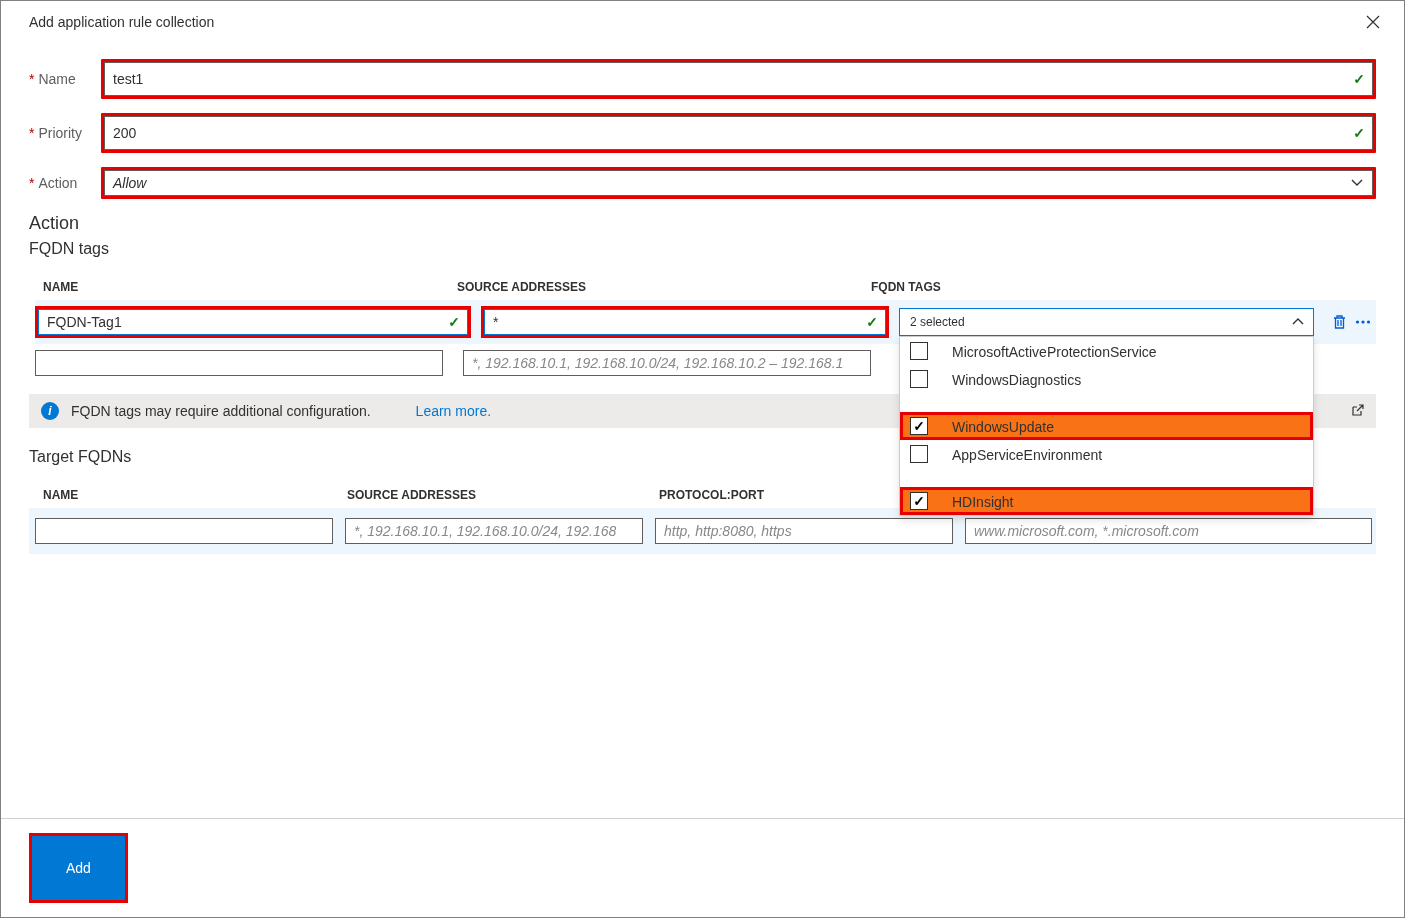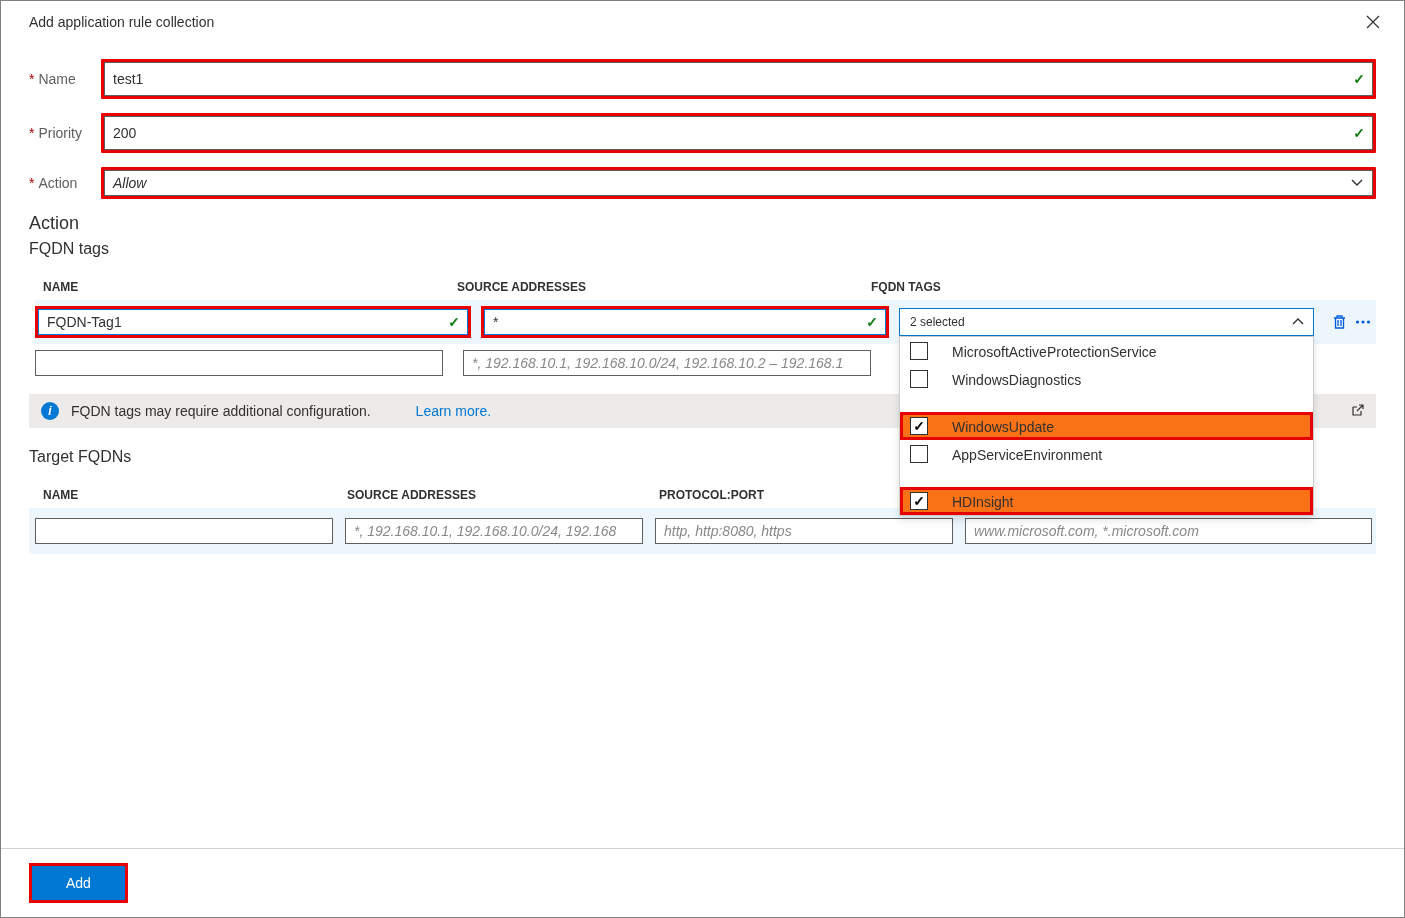--- a/index.html
+++ b/index.html
@@ -318,21 +318,21 @@
       padding: 14px 28px;
     }
     .add-button-wrapper {
       display: inline-block;
       border: 3px solid #e60000;
     }
     .add-button {
       background: #0078d4;
       color: #fff;
       border: none;
-      padding: 9px 34px;
+      padding: 24px 34px;
       font-size: 14px;
       font-family: inherit;
       cursor: pointer;
     }
     svg { display: block; }
   </style>
 </head>
 <body>
 
 <div class="dialog">

